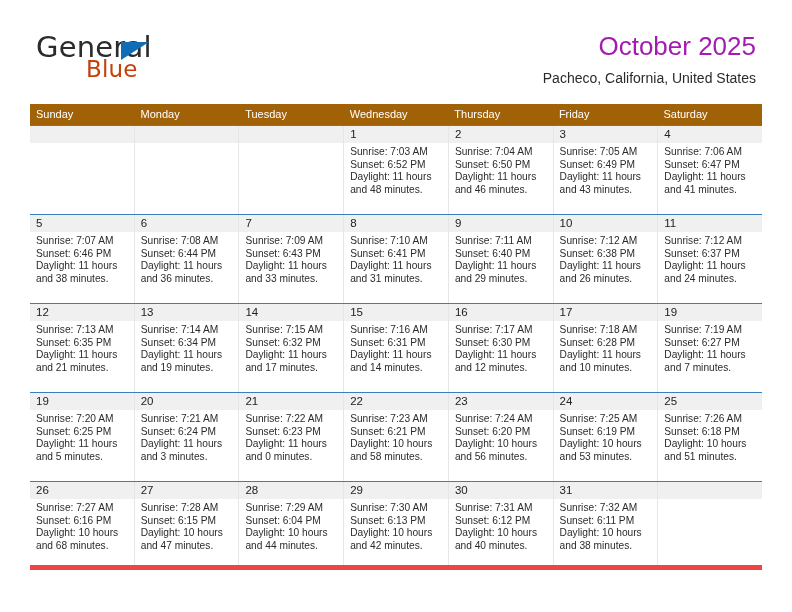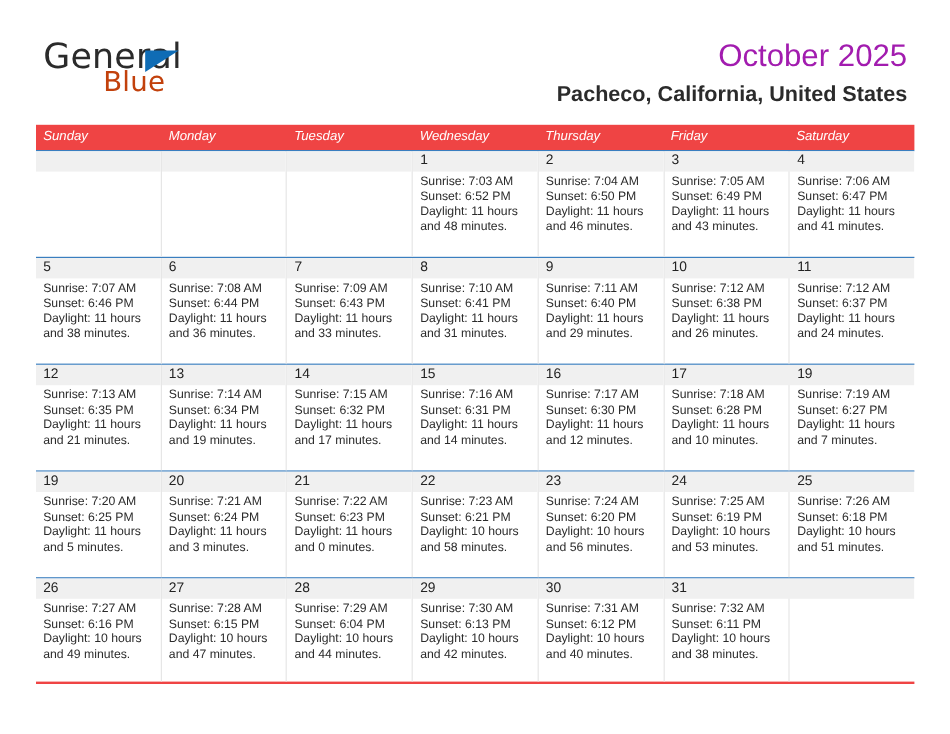--- a/index.html
+++ b/index.html
@@ -74,59 +74,57 @@
   }
   .cal-title {
     font-size: 26px;
     color: #a21caf;
     line-height: 32px;
     font-weight: normal;
     margin: 0;
     white-space: nowrap;
   }
   .cal-subtitle {
-    font-size: 18px;
+    font-size: 14px;
     color: #2b2b2b;
     line-height: 20px;
     margin: 6px 0 0 0;
     white-space: nowrap;
-    font-weight: bold;
   }
 
   
   .calendar {
     position: absolute;
     left: 30px;
     top: 104px;
     width: 732px;
   }
   .weekdays {
     display: flex;
-    background: #ef4444;
+    background: #a16207;
     height: 21px;
-    font-style: italic;
   }
   .weekday {
     flex: 1 1 0;
     color: #ffffff;
     font-size: 11px;
     line-height: 21px;
     padding-left: 6px;
     box-sizing: border-box;
     overflow: hidden;
     white-space: nowrap;
   }
   .week {
     display: flex;
     border-top: 1px solid #3a7ebf;
     height: 89px;
     box-sizing: border-box;
   }
   .week:last-child {
-    border-bottom: 2px solid #ef4444;
+    border-bottom: 5px solid #ef4444;
     justify-content: space-between;
   }
   .day {
     flex: 1 1 0;
     box-sizing: border-box;
     border-right: 1px solid #e6e6e6;
     position: relative;
     overflow: hidden;
   }
   .day:last-child { border-right: none; }
@@ -395,21 +393,21 @@
               <div class="daylight">Daylight: 10 hours and 51 minutes.</div>
             </div>
           </div>
         </div>
         <div class="week">
           <div class="day">
             <span class="daynum">26</span>
             <div class="info">
               <div>Sunrise: 7:27 AM</div>
               <div>Sunset: 6:16 PM</div>
-              <div class="daylight">Daylight: 10 hours and 49 minutes.</div>
+              <div class="daylight">Daylight: 10 hours and 68 minutes.</div>
             </div>
           </div>
           <div class="day">
             <span class="daynum">27</span>
             <div class="info">
               <div>Sunrise: 7:28 AM</div>
               <div>Sunset: 6:15 PM</div>
               <div class="daylight">Daylight: 10 hours and 47 minutes.</div>
             </div>
           </div>

